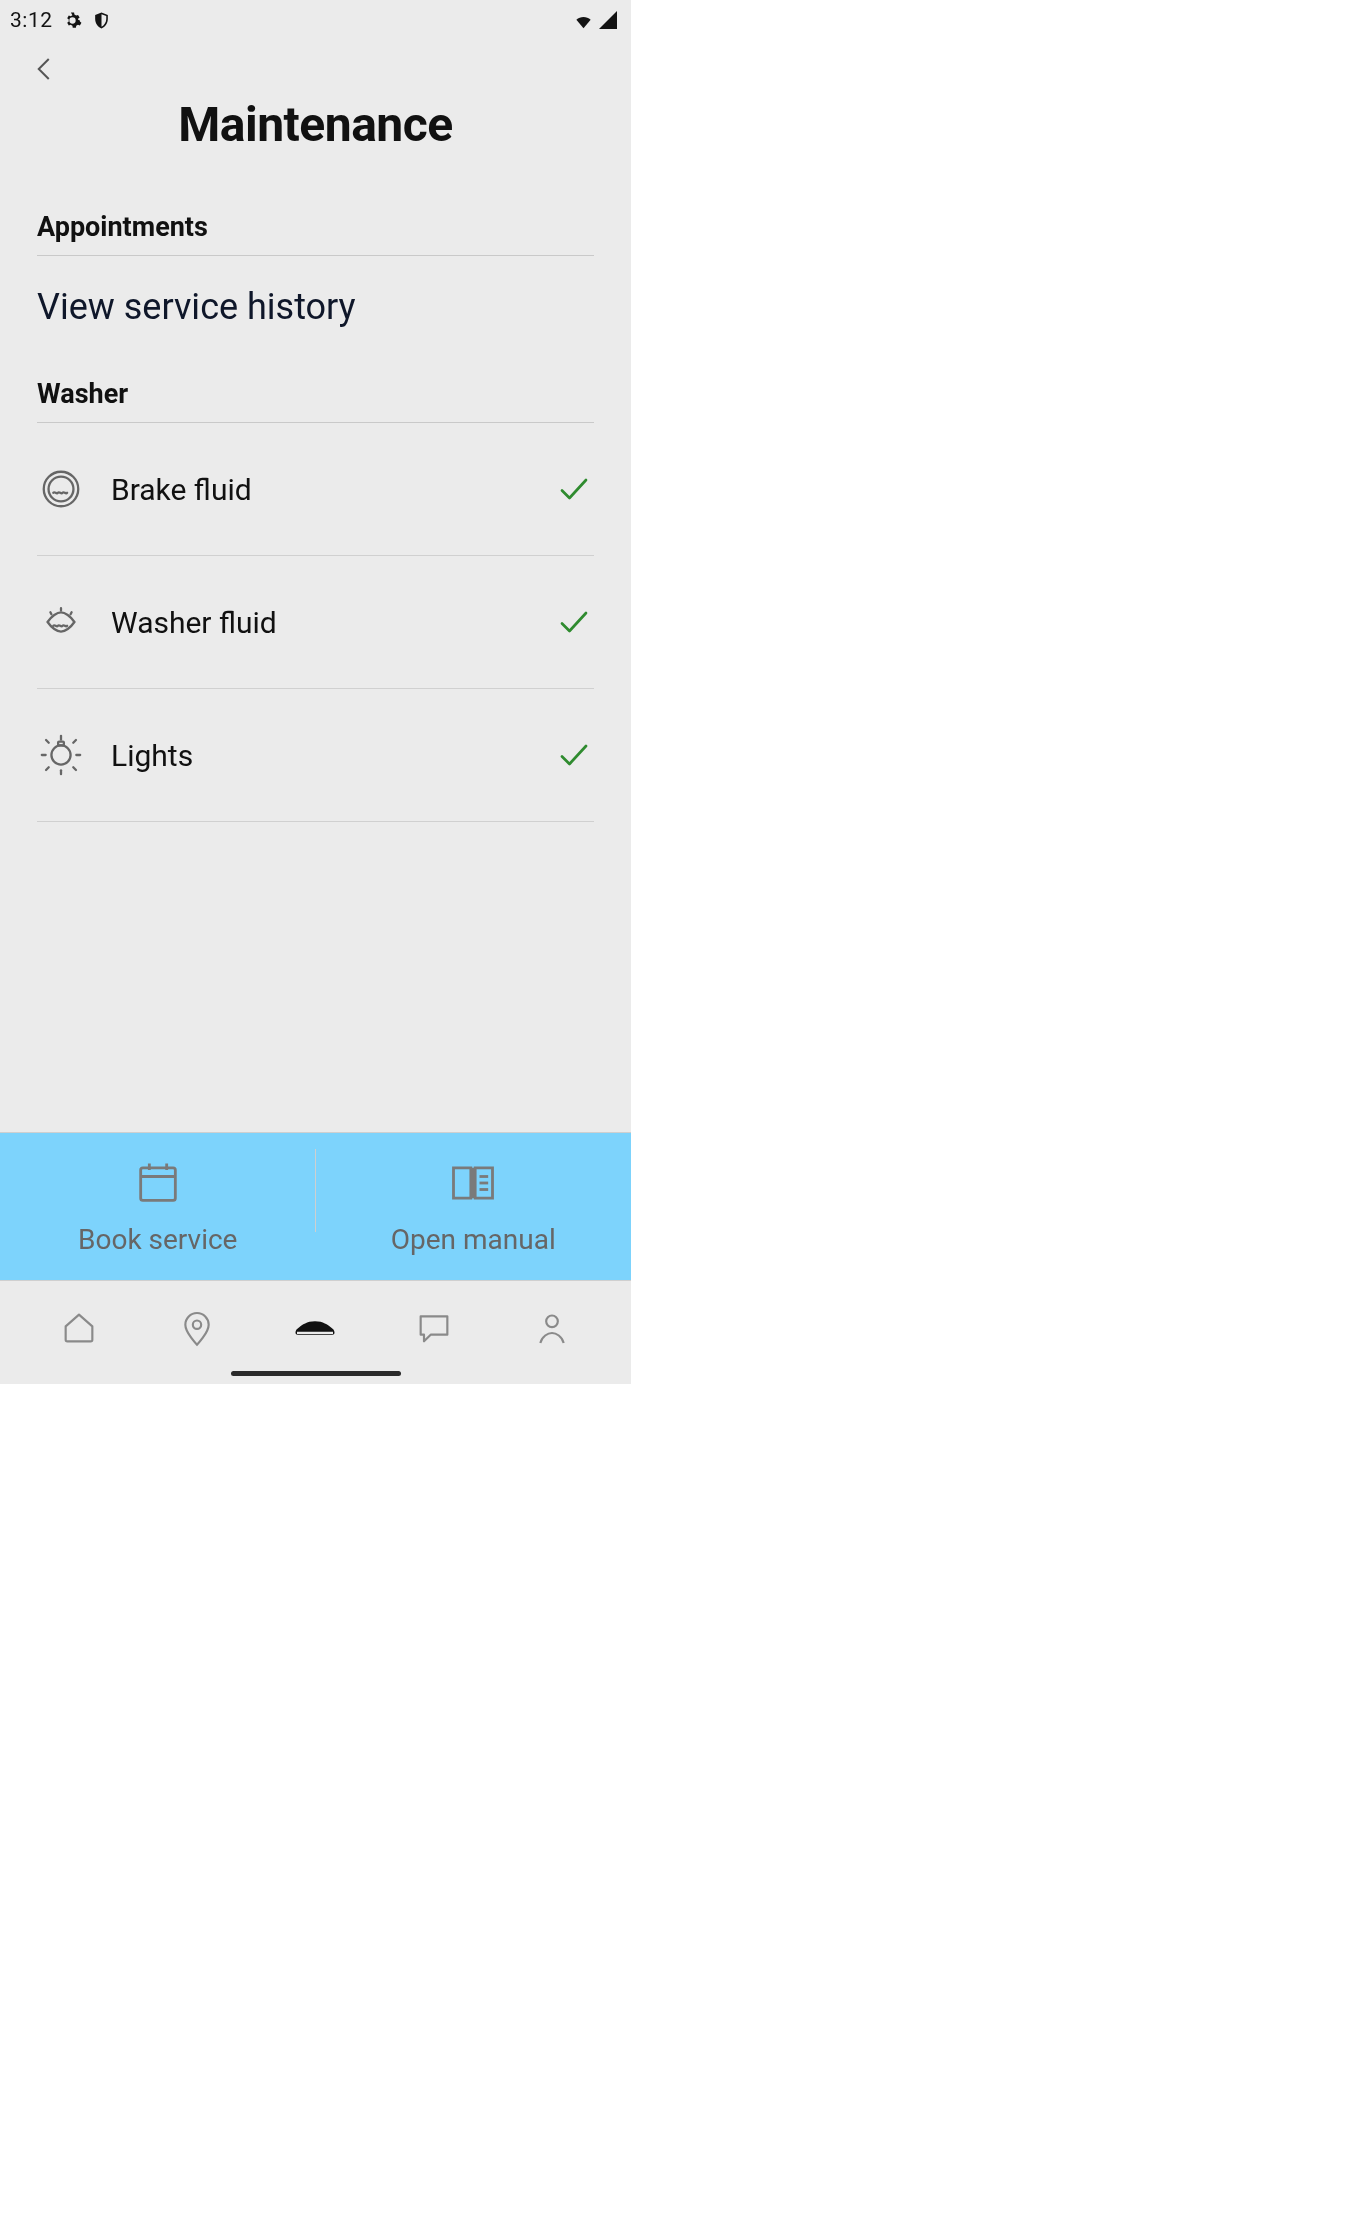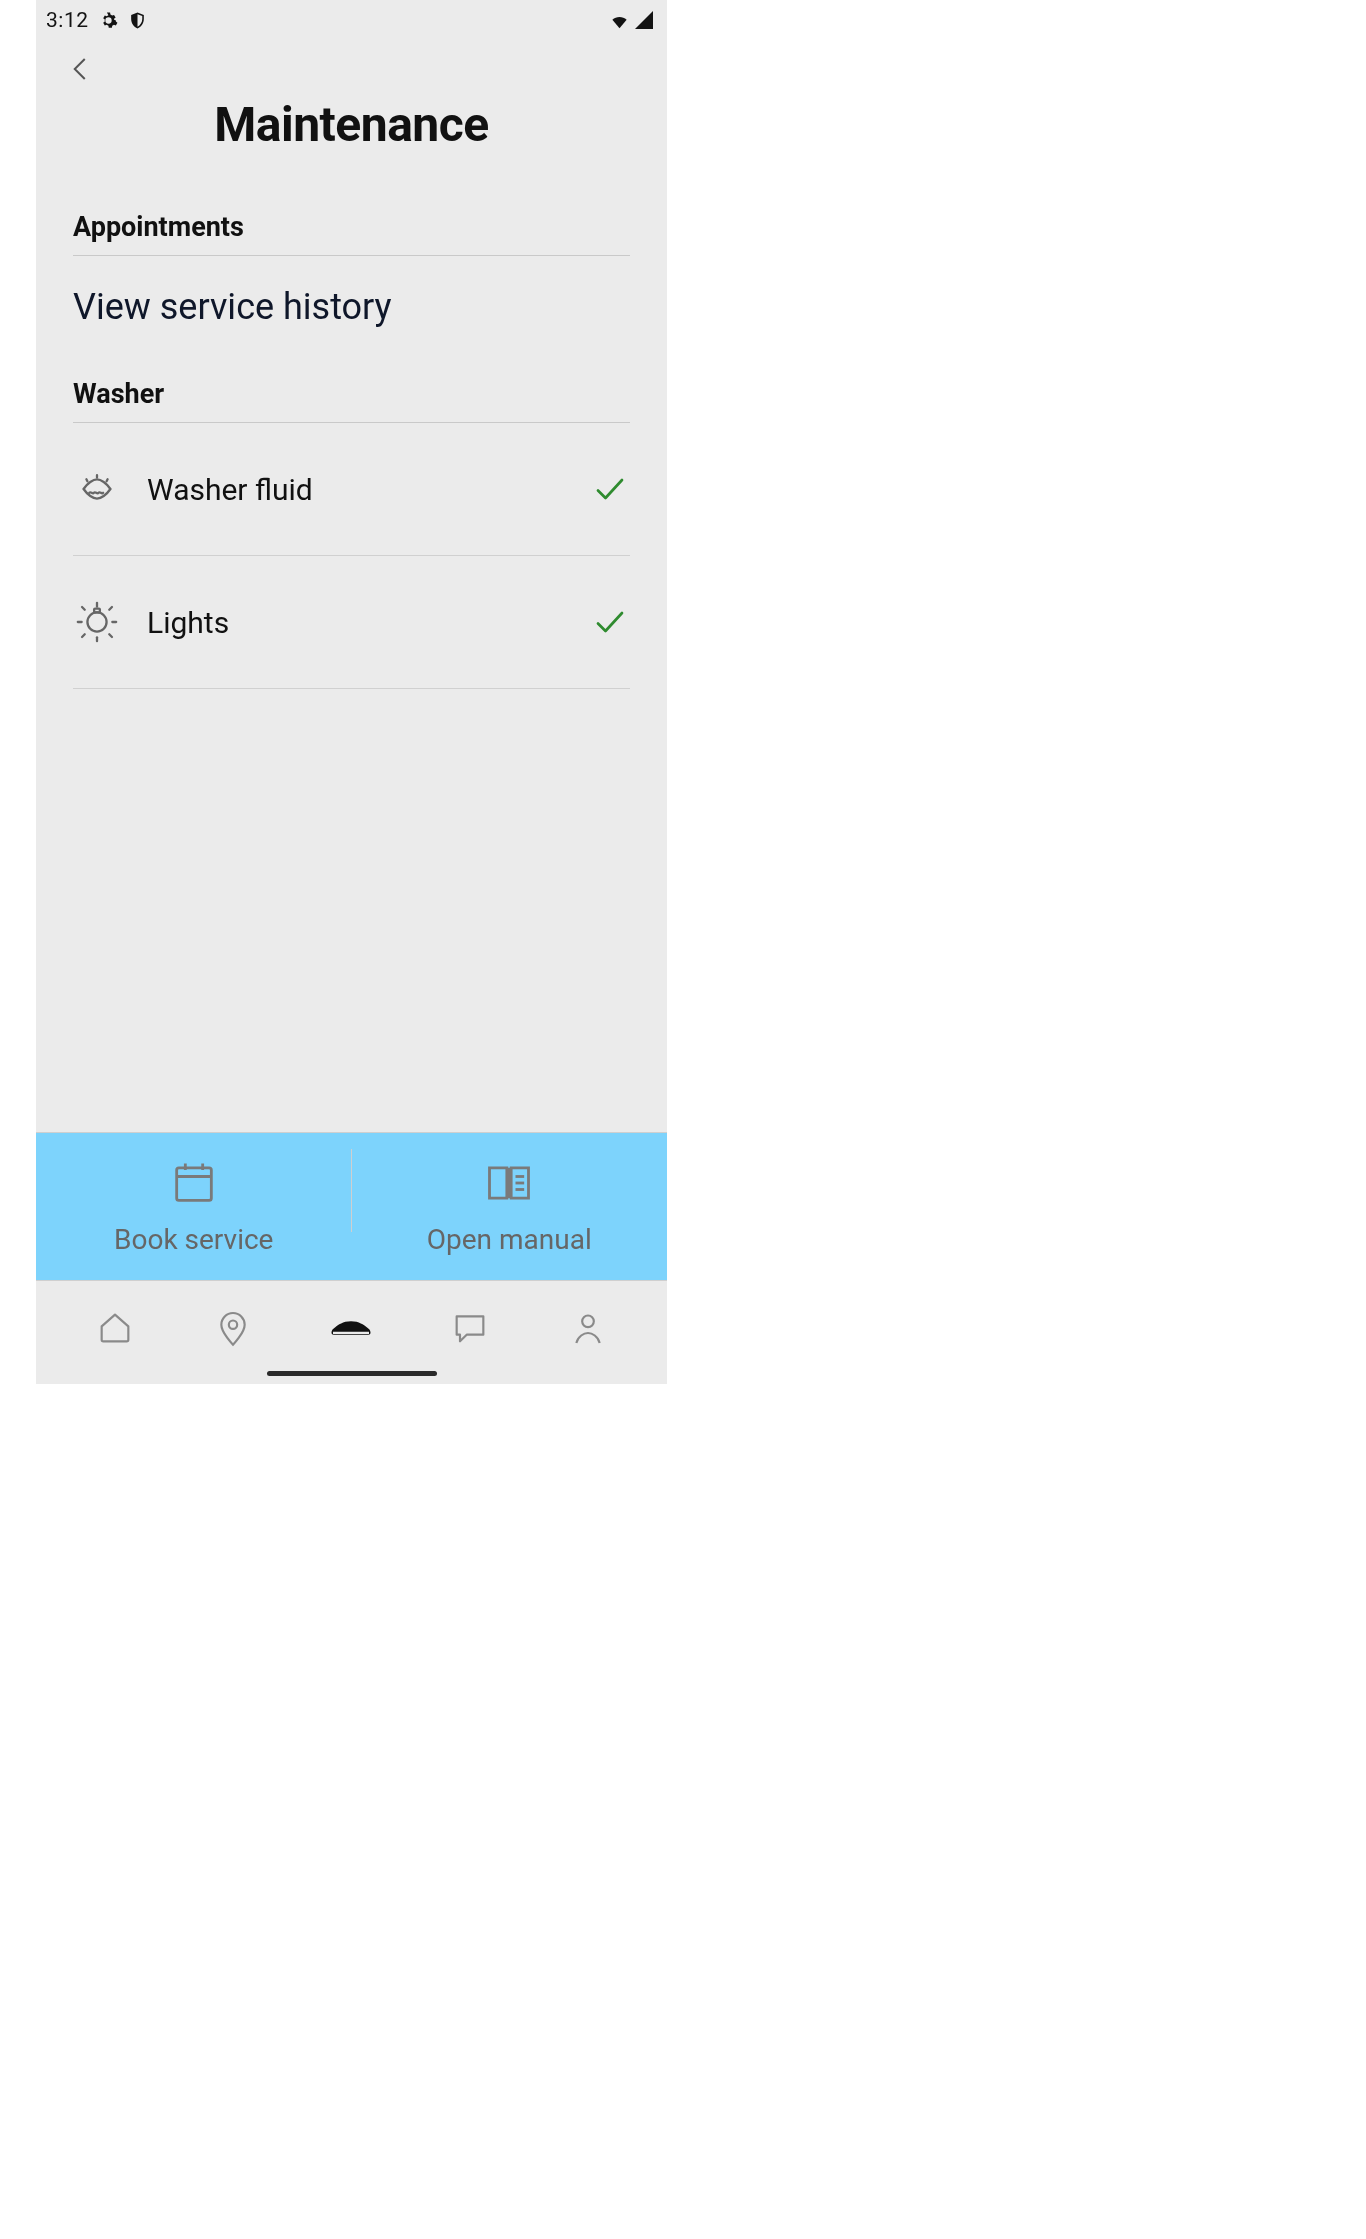--- a/index.html
+++ b/index.html
@@ -3,21 +3,20 @@
 <meta charset="utf-8">
 <style>
   * { box-sizing: border-box; margin: 0; padding: 0; }
   html, body { width: 1366px; height: 2239px; background: #ffffff; font-family: -apple-system, BlinkMacSystemFont, "Segoe UI", Roboto, sans-serif; }
   .phone {
     width: 631px;
     height: 1384px;
     background: #ebebeb;
     position: relative;
     overflow: hidden;
-    margin-left: 36px;
   }
   
   .status-bar {
     display: flex;
     align-items: center;
     justify-content: space-between;
     padding: 6px 14px 0 10px;
     height: 34px;
     font-size: 22px;
     color: #131313;
@@ -204,20 +203,37 @@
     <div class="section">
       <div class="section-header">Appointments</div>
       <div class="link-row">View service history</div>
     </div>
 
     <div style="height:20px"></div>
 
     <div class="section">
       <div class="section-header">Washer</div>
 
+      <div class="row status-row divider-row">
+        <div class="row-icon">
+          <svg viewBox="0 0 24 24" width="46" height="46" fill="none" stroke="#666" stroke-width="1.2">
+              <circle cx="12" cy="12" r="9"></circle>
+              <circle cx="12" cy="12" r="6.5"></circle>
+              <path d="M8 14c.8-1 1.6 1 2.4 0s1.6 1 2.4 0 1.6 1 2.4 0" stroke-linecap="round"></path>
+            </svg>
+        </div>
+        <div class="row-text">
+            <div class="row-single">Brake fluid</div>
+          </div>
+        <div class="row-tail">
+          <svg viewBox="0 0 24 24" width="36" height="36" fill="none" stroke="#2f8b2f" stroke-width="1.8" stroke-linecap="round" stroke-linejoin="round">
+              <polyline points="4 13 9 18 20 6"></polyline>
+            </svg>
+        </div>
+      </div>
 
       <div class="row status-row divider-row">
         <div class="row-icon">
           <svg viewBox="0 0 24 24" width="46" height="46" fill="none" stroke="#666" stroke-width="1.2" stroke-linecap="round">
               <path d="M5 12c2-3 5-5 7-5s5 2 7 5c-2 3-5 5-7 5s-5-2-7-5z"></path>
               <path d="M7 8l-1-2M12 6V3M17 8l1-2" stroke-dasharray="1.2 2"></path>
               <path d="M8 14c.8-1 1.6 1 2.4 0s1.6 1 2.4 0 1.6 1 2.4 0"></path>
             </svg>
         </div>
         <div class="row-text">

